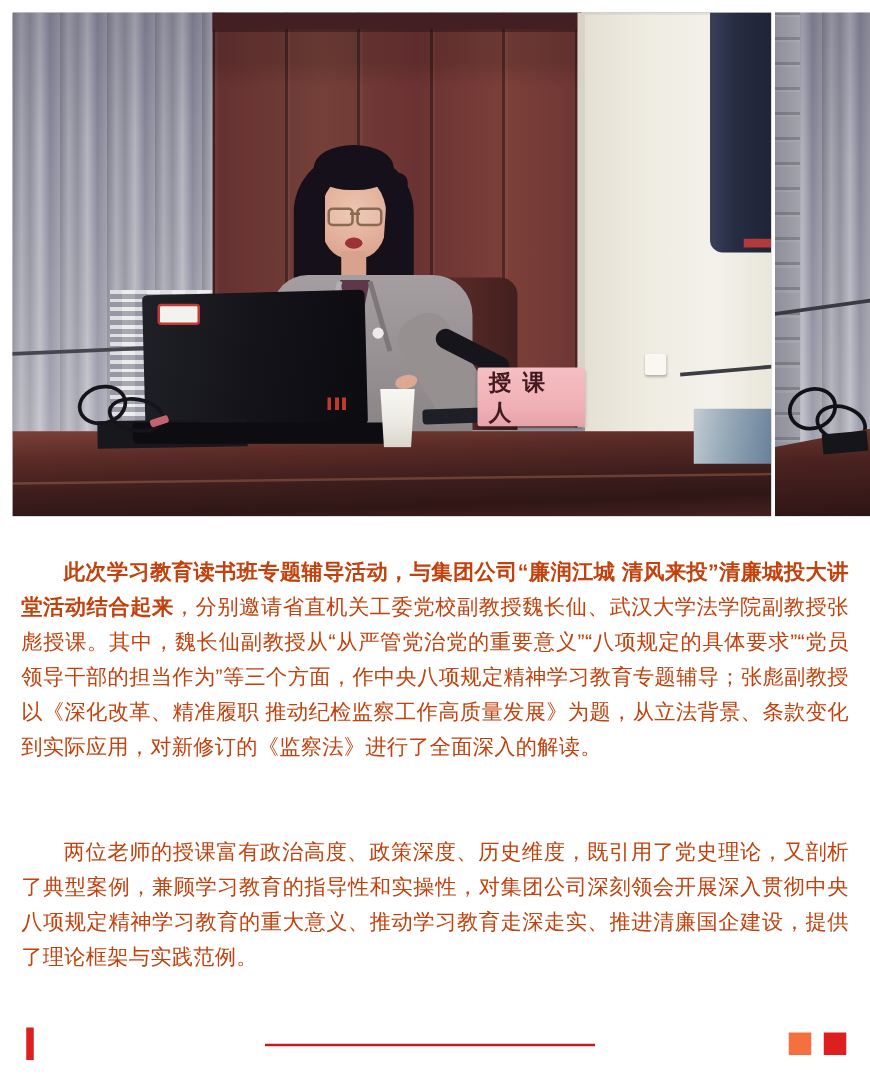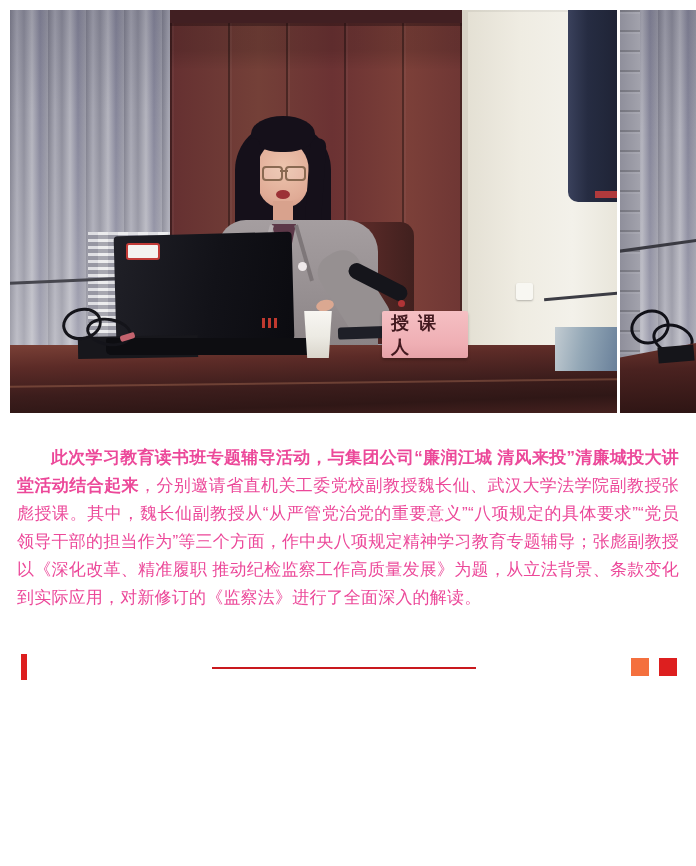--- a/index.html
+++ b/index.html
@@ -71,36 +71,36 @@
   .desk{left:0;top:335px;width:607px;height:68px;background:
       linear-gradient(178deg,#7a4036 0%,#5c2b27 26%,#3c1d1c 58%,#2f1716 80%,#45211f 100%);}
   .desk-edge{left:0;top:372px;width:607px;height:2px;background:rgba(196,130,96,.35);transform:rotate(-.7deg);}
 
   .loop{border:3px solid #14141a;border-radius:50%;background:transparent;}
   .loop.a{left:52px;top:298px;width:34px;height:26px;transform:rotate(-14deg);}
   .loop.b{left:76px;top:308px;width:40px;height:22px;transform:rotate(10deg);}
   .cable-red{left:110px;top:324px;width:15px;height:6px;background:#c4636e;border-radius:2px;transform:rotate(-18deg);}
 
   .placard{background:linear-gradient(180deg,#f5bfc3 0%,#efafb4 70%,#e6a2a8 100%);border-radius:2px;box-shadow:0 2px 3px rgba(0,0,0,.25);display:flex;align-items:center;justify-content:center;color:#42191f;font-weight:bold;font-size:18px;letter-spacing:9px;padding-left:9px;box-sizing:border-box;}
-  .placard.role{left:372px;top:301px;width:86px;height:47px;}
+  .placard.role{left:372px;top:284px;width:86px;height:47px;}
   .placard.name{left:461px;top:299px;width:94px;height:49px;}
   .glass{left:545px;top:317px;width:62px;height:44px;background:linear-gradient(100deg,#c3ccd2 0%,#93a7b6 45%,#69809a 100%);}
 
   
   .sl-pillar{left:0;top:0;width:20px;height:403px;background:
       repeating-linear-gradient(180deg,rgba(0,0,0,.18) 0 2px,rgba(255,255,255,.08) 2px 4px,rgba(0,0,0,0) 4px 20px),
       linear-gradient(90deg,#8f8f9b 0%,#a2a2ac 100%);}
   .sl-rail{left:-6px;top:234px;width:92px;height:3px;background:#3a3a42;transform:rotate(-8deg);}
   .sl-loop1{left:10px;top:300px;width:34px;height:28px;border:3px solid #111118;border-radius:50%;transform:rotate(-20deg);}
   .sl-loop2{left:32px;top:314px;width:36px;height:24px;border:3px solid #111118;border-radius:50%;transform:rotate(16deg);}
   .sl-desk{left:0;top:330px;width:76px;height:73px;background:linear-gradient(178deg,#6e362e 0%,#4a2220 40%,#2e1514 100%);clip-path:polygon(0 24%,100% 4%,100% 100%,0 100%);}
   .sl-device{left:38px;top:336px;width:36px;height:16px;background:#15151a;transform:rotate(-5deg);}
 
   
-  .article{padding:0 17px;color:#ec4899;}
+  .article{padding:0 17px;color:#c2410c;}
   .article p{margin:0;font-size:17px;line-height:28px;letter-spacing:.2px;text-align:justify;text-indent:2em;}
   .p1{margin-top:31px !important;}
   .p2{margin-top:56px !important;}
   .article strong{font-weight:bold;}
 
   
   .footer{position:relative;height:56px;margin-top:42px;}
   .f-bar{left:21px;top:0;width:6px;height:26px;background:#dd1f1f;}
   .f-line{left:212px;top:13px;width:264px;height:2px;background:#c9191e;}
   .f-sq{top:4px;width:18px;height:18px;}
@@ -175,20 +175,21 @@
       <div class="abs sl-rail"></div>
       <div class="abs sl-loop1"></div>
       <div class="abs sl-loop2"></div>
       <div class="abs sl-desk"></div>
       <div class="abs sl-device"></div>
     </div>
   </div>
 
   <div class="article">
     <p class="p1"><strong>此次学习教育读书班专题辅导活动，与集团公司“廉润江城 清风来投”清廉城投大讲堂活动结合起来</strong><span>，分别邀请省直机关工委党校副教授魏长仙、武汉大学法学院副教授张彪授课。其中，魏长仙副教授从“从严管党治党的重要意义”“八项规定的具体要求”“党员领导干部的担当作为”等三个方面，作中央八项规定精神学习教育专题辅导；张彪副教授以《深化改革、精准履职 推动纪检监察工作高质量发展》为题，从立法背景、条款变化到实际应用，对新修订的《监察法》进行了全面深入的解读。</span></p>
+    <p class="p2">两位老师的授课富有政治高度、政策深度、历史维度，既引用了党史理论，又剖析了典型案例，兼顾学习教育的指导性和实操性，对集团公司深刻领会开展深入贯彻中央八项规定精神学习教育的重大意义、推动学习教育走深走实、推进清廉国企建设，提供了理论框架与实践范例。</p>
   </div>
 
   <div class="footer">
     <div class="abs f-bar"></div>
     <div class="abs f-line"></div>
     <div class="abs f-sq orange"></div>
     <div class="abs f-sq red"></div>
   </div>
 
 </div>

